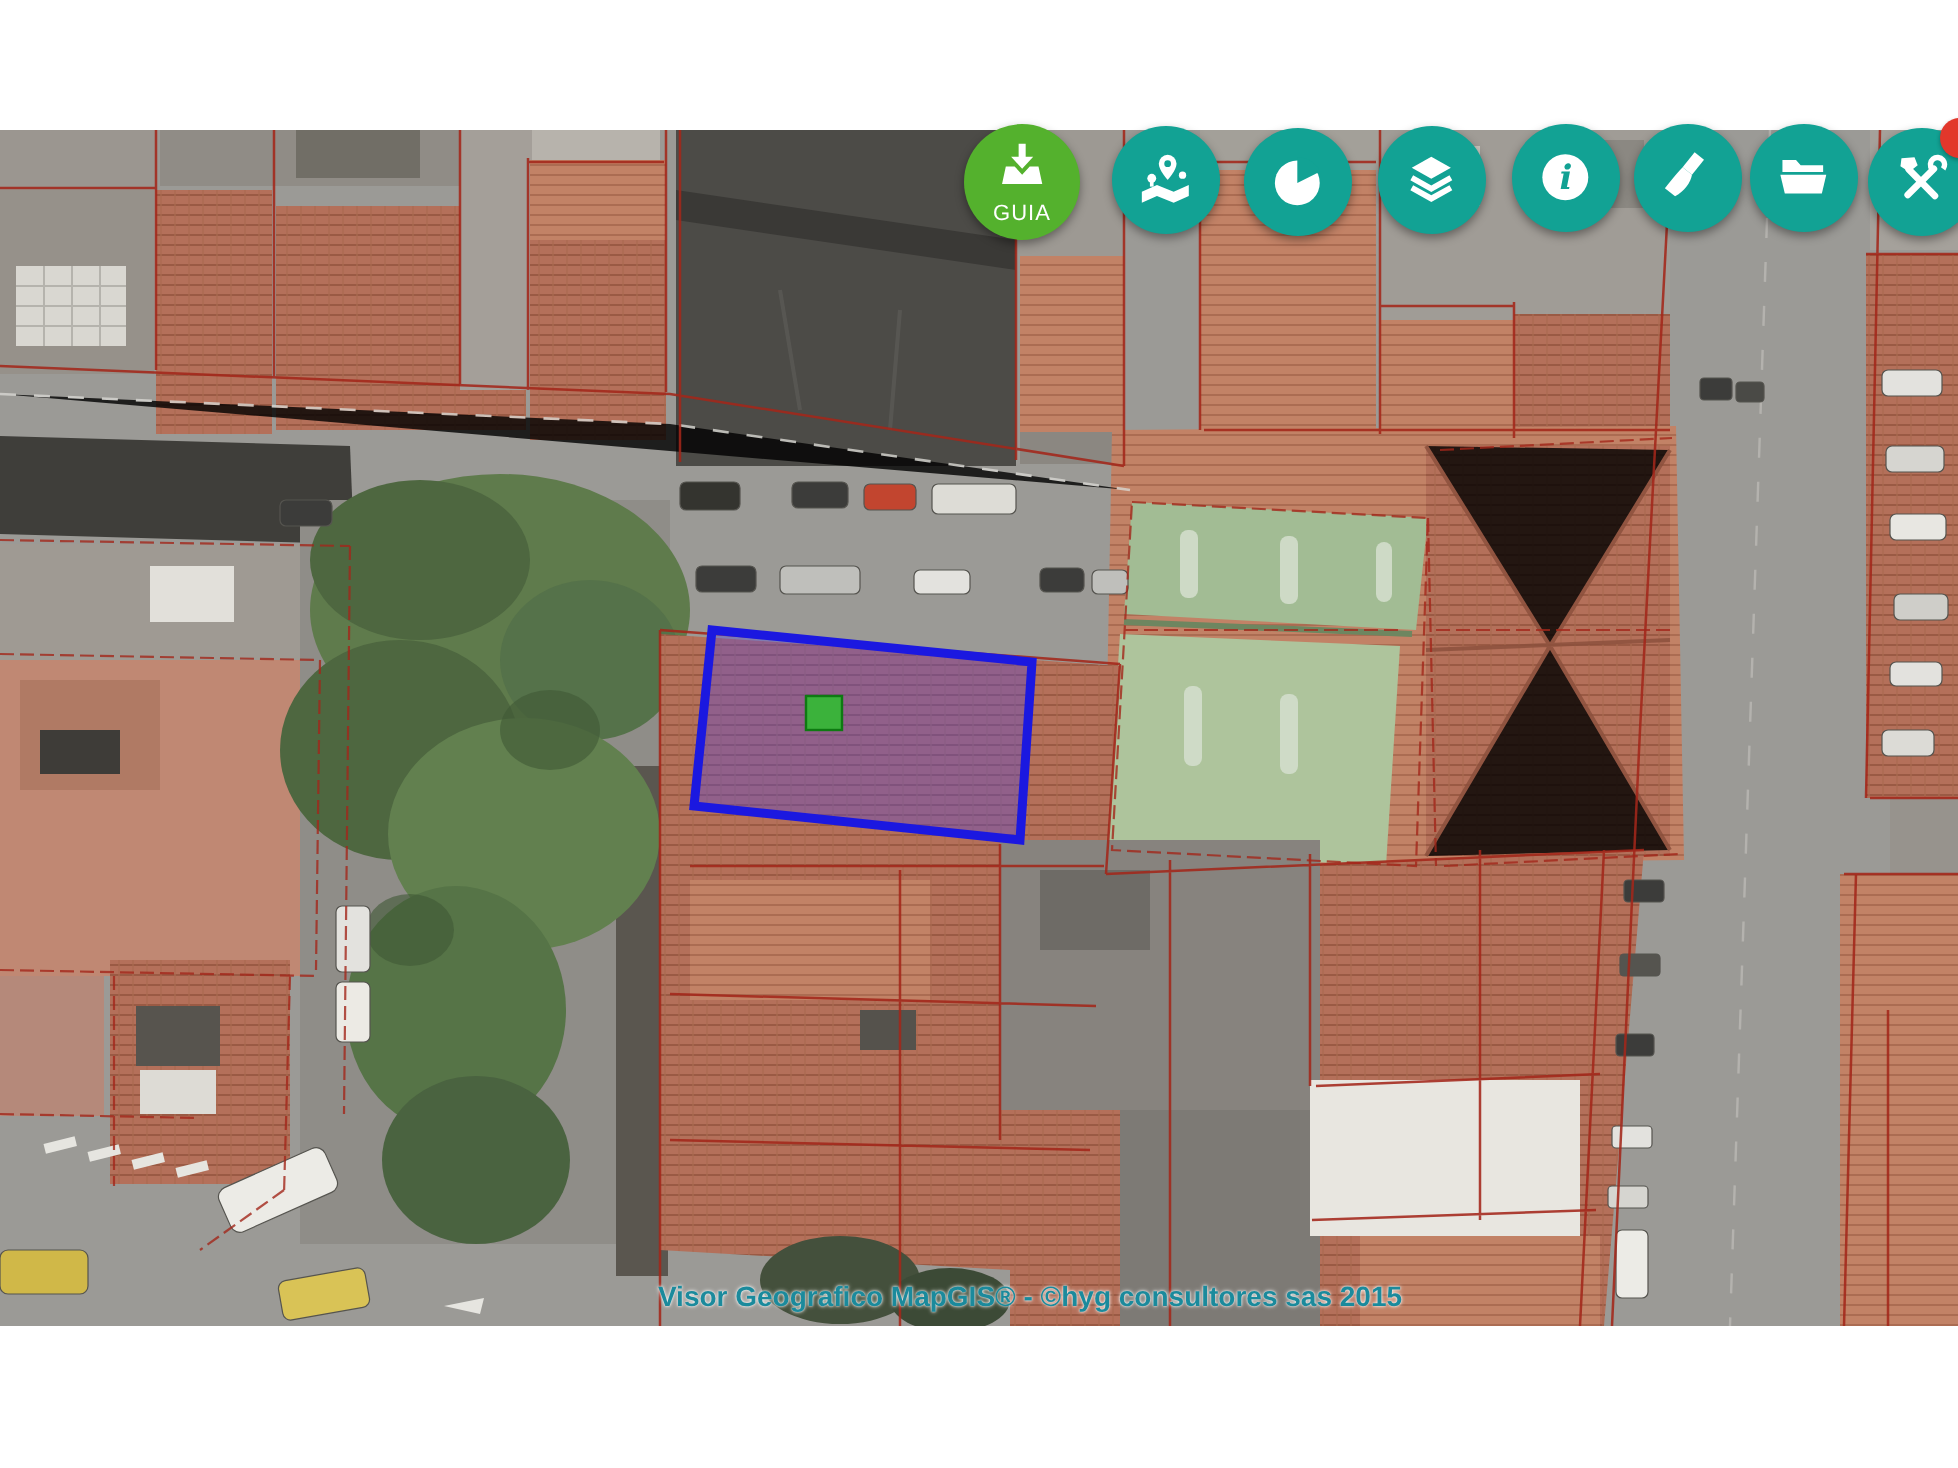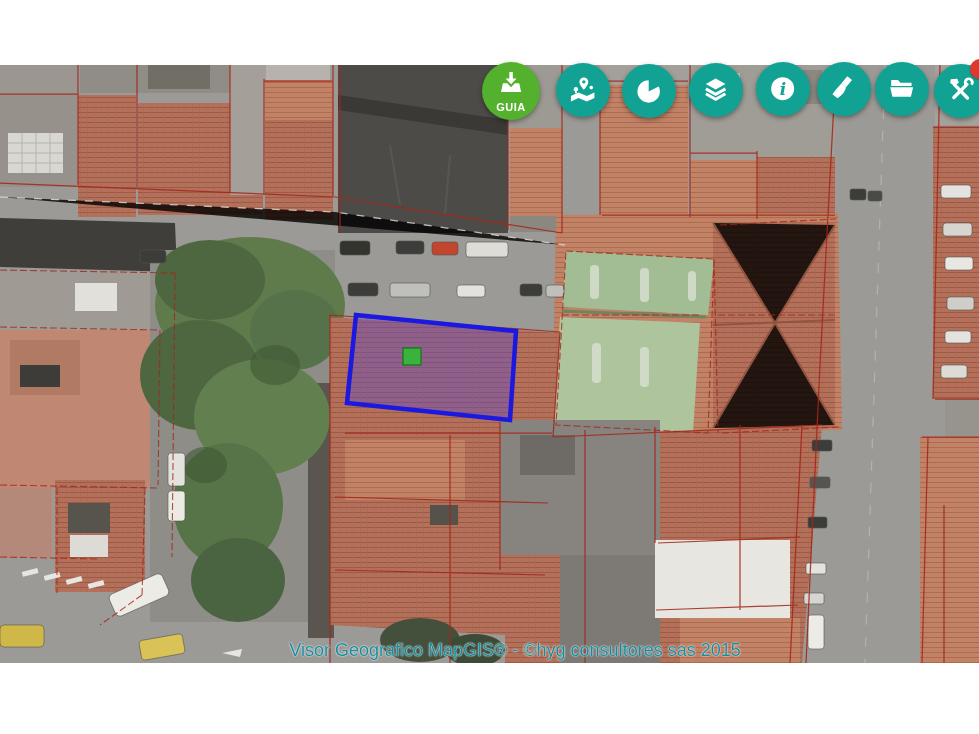--- a/index.html
+++ b/index.html
@@ -6,25 +6,25 @@
   .stage{position:relative;width:979px;height:734px;background:#fff;overflow:hidden;
          font-family:"Liberation Sans",sans-serif;}
   .map-viewport{position:absolute;left:0;top:65px;width:979px;height:598px;background:var(--streetGray);}
   .map-viewport svg{display:block;}
   
   .tb{position:absolute;border-radius:50%;display:flex;align-items:center;justify-content:center;
       background:var(--teal);box-shadow:0 2px 5px rgba(0,0,0,.38);cursor:pointer;}
   .tb svg{width:58%;height:58%;}
   .tb.guia svg{width:52%;height:52%;margin-top:-12px;}
   .tb-label{position:absolute;bottom:7px;left:0;right:0;text-align:center;color:#fff;
-            font-size:11px;font-weight:bold;letter-spacing:.5px;line-height:1;}
+            font-size:11px;font-weight:normal;letter-spacing:.5px;line-height:1;}
   .badge{position:absolute;top:-5px;left:36px;width:20px;height:20px;border-radius:50%;
          background:var(--badgeRed);box-shadow:0 1px 2px rgba(0,0,0,.3);}
   .attribution{position:absolute;left:515px;top:575px;transform:translateX(-50%);
-               color:var(--attributionTeal);font-size:18px;font-weight:normal;white-space:nowrap;
+               color:var(--attributionTeal);font-size:14px;font-weight:bold;white-space:nowrap;
                text-shadow:0 0 2px rgba(255,255,255,.9),0 0 1px rgba(255,255,255,.9);}
   .parcel{stroke:var(--parcelStroke);stroke-width:4.5;fill:var(--parcelFill);}
   .marker{fill:var(--markerGreen);stroke:#0e7a12;stroke-width:1.2;}
   .redlines{stroke:var(--cadastralRed);stroke-width:1.25;fill:none;opacity:.88;}
   .redlines2{stroke:var(--cadastralRed);stroke-width:1.1;fill:none;opacity:.8;stroke-dasharray:7 3;}
 </style>
 </head>
 <body>
 
 <div class="stage">

